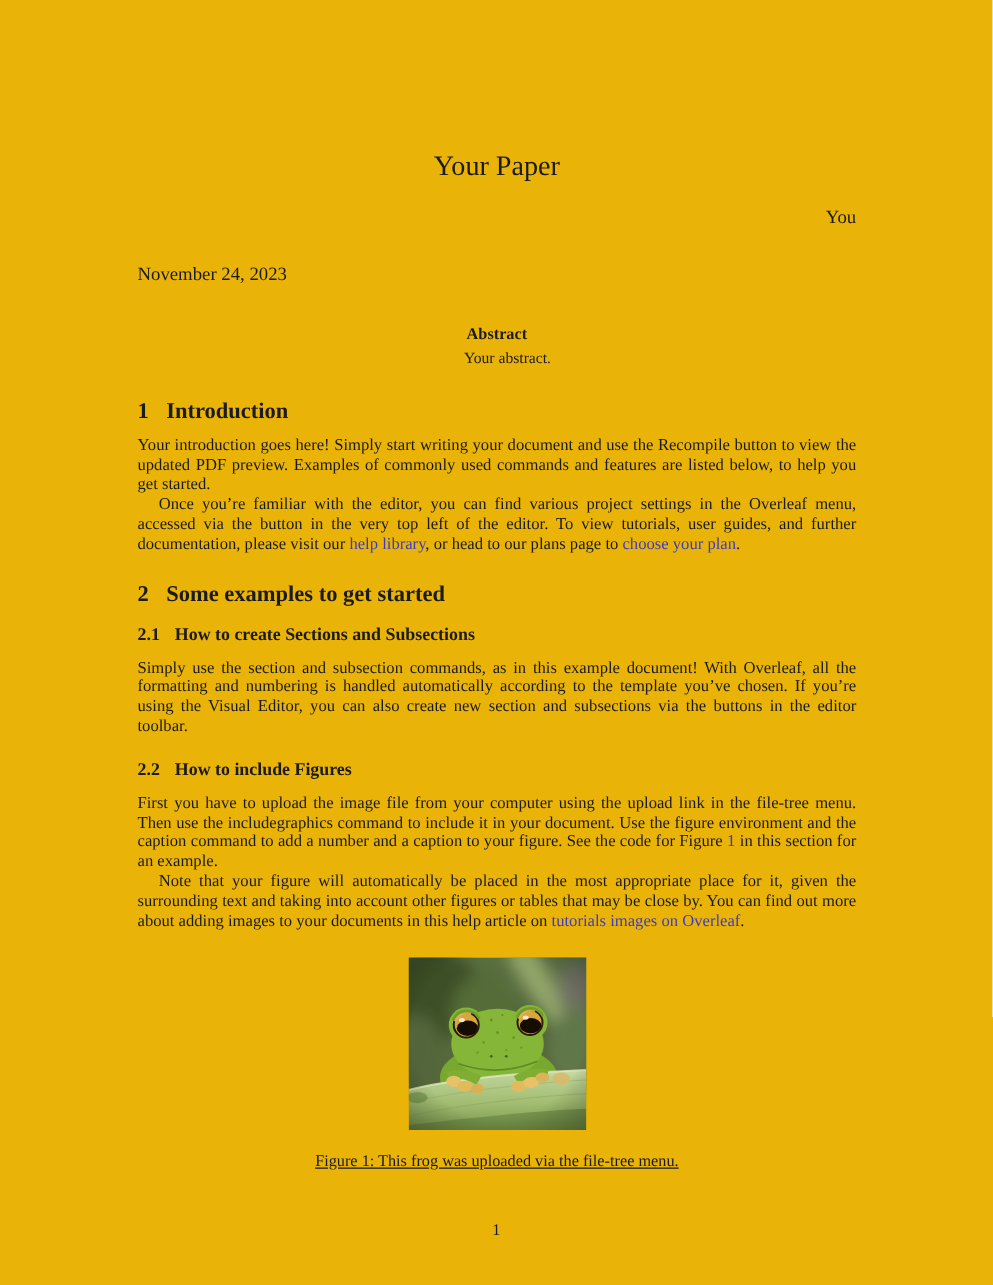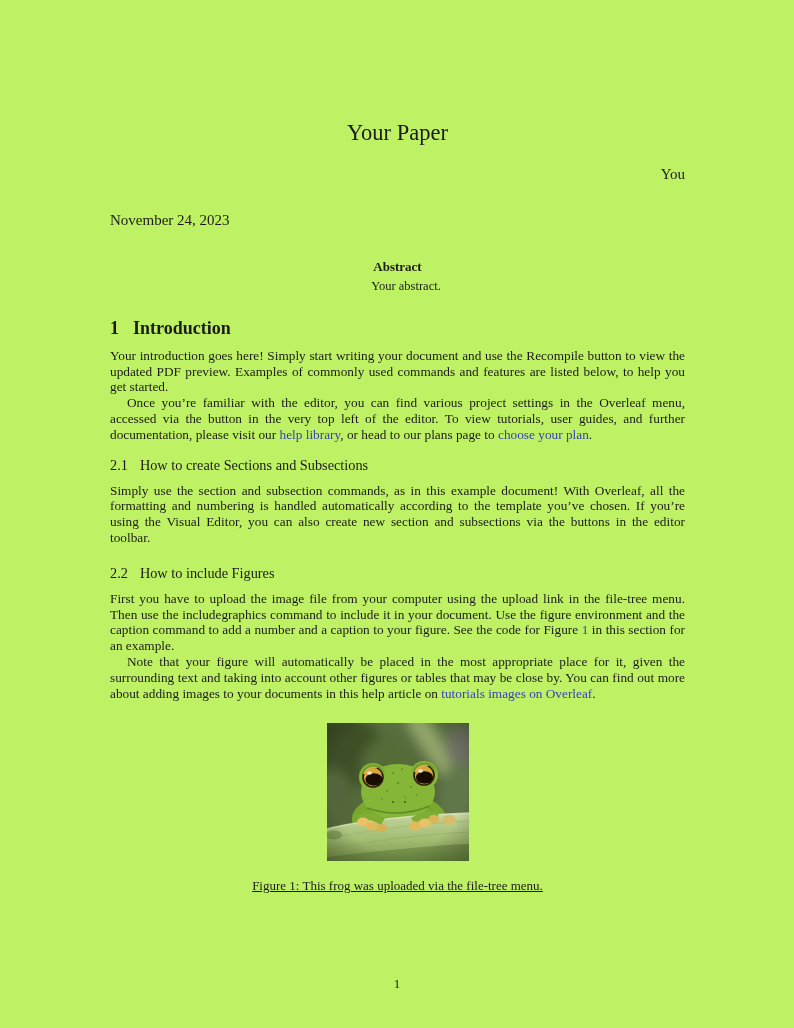--- a/index.html
+++ b/index.html
@@ -1,29 +1,29 @@
 <!DOCTYPE html>
 <html style="--link: #3c3cbe;"><head>
 <meta charset="utf-8">
 <style>
   html,body{margin:0;padding:0;background:#ffffff;}
   .page{
-    position:relative;width:794px;height:1028px;background:#bef264;
+    position:relative;width:794px;height:1028px;background:#eab308;
     font-family:"Liberation Serif","DejaVu Serif",serif;color:#1b1b1b;
     overflow:hidden;
   }
   .content{position:absolute;left:110px;top:0;width:575px;}
   .doc-title{font-size:22.5px;font-weight:400;text-align:center;margin:119px 0 0 0;line-height:1.2;}
   .doc-author{font-size:15px;text-align:right;margin-top:19px;line-height:1.2;}
   .doc-date{font-size:15px;text-align:left;margin-top:28px;line-height:1.2;}
   .abstract-heading{font-size:13px;font-weight:700;text-align:center;margin-top:30px;line-height:1.25;}
   .abstract-text{font-size:12.5px;margin-top:4px;padding:0 31px;text-indent:17px;line-height:1.25;text-align:center;}
   .sec-heading{font-size:18px;font-weight:700;margin:21px 0 0 0;line-height:22px;}
   .sec-heading .sec-num{display:inline-block;margin-right:14px;}
-  .subsec-heading{font-size:14.3px;font-weight:400;margin:18px 0 0 0;line-height:18px;}
+  .subsec-heading{font-size:14.3px;font-weight:700;margin:18px 0 0 0;line-height:18px;}
   .subsec-heading .sec-num{display:inline-block;margin-right:12px;}
   .sec-heading.first{margin-top:22px;}
   .subsec-heading.first{margin-top:13px;}
   .para{font-size:13.3px;line-height:15.8px;text-align:justify;margin:0;}
   .para.lead{margin-top:9px;}
   .para.indent{text-indent:17px;}
   .doc-link{color:var(--link,#3c3cbe);text-decoration:none;cursor:pointer;}
   .figure-block{margin-top:22px;text-align:center;}
   .figure-img{display:inline-block;vertical-align:top;}
   .figure-caption{font-size:13px;text-align:center;margin-top:17px;line-height:1.25;text-decoration:underline;}
@@ -41,20 +41,23 @@
 
     <div class="abstract-heading">Abstract</div>
     <div class="abstract-text">Your abstract.</div>
 
     <div class="sec-heading first">
       <span class="sec-num">1</span><span>Introduction</span>
     </div>
     <p class="para lead"><span>Your introduction goes here! Simply start writing your document and use the Recompile button to view the updated PDF preview. Examples of commonly used commands and features are listed below, to help you get started.</span></p>
     <p class="para indent"><span>Once you’re familiar with the editor, you can find various project settings in the Overleaf menu, accessed via the button in the very top left of the editor. To view tutorials, user guides, and further documentation, please visit our </span><a class="doc-link" href="#">help library</a><span>, or head to our plans page to </span><a class="doc-link" href="#">choose your plan</a><span>.</span></p>
 
+    <div class="sec-heading">
+      <span class="sec-num">2</span><span>Some examples to get started</span>
+    </div>
 
     <div class="subsec-heading first">
       <span class="sec-num">2.1</span><span>How to create Sections and Subsections</span>
     </div>
     <p class="para lead"><span>Simply use the section and subsection commands, as in this example document! With Overleaf, all the formatting and numbering is handled automatically according to the template you’ve chosen. If you’re using the Visual Editor, you can also create new section and subsections via the buttons in the editor toolbar.</span></p>
 
     <div class="subsec-heading">
       <span class="sec-num">2.2</span><span>How to include Figures</span>
     </div>
     <p class="para lead"><span>First you have to upload the image file from your computer using the upload link in the file-tree menu. Then use the includegraphics command to include it in your document. Use the figure environment and the caption command to add a number and a caption to your figure. See the code for Figure </span><a class="doc-link" href="#">1</a><span> in this section for an example.</span></p>

